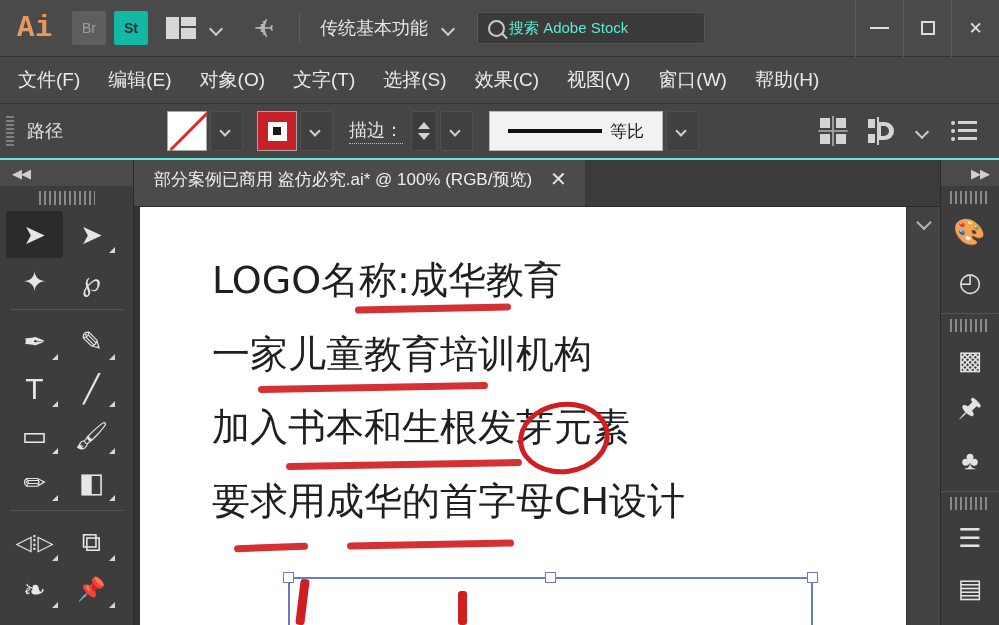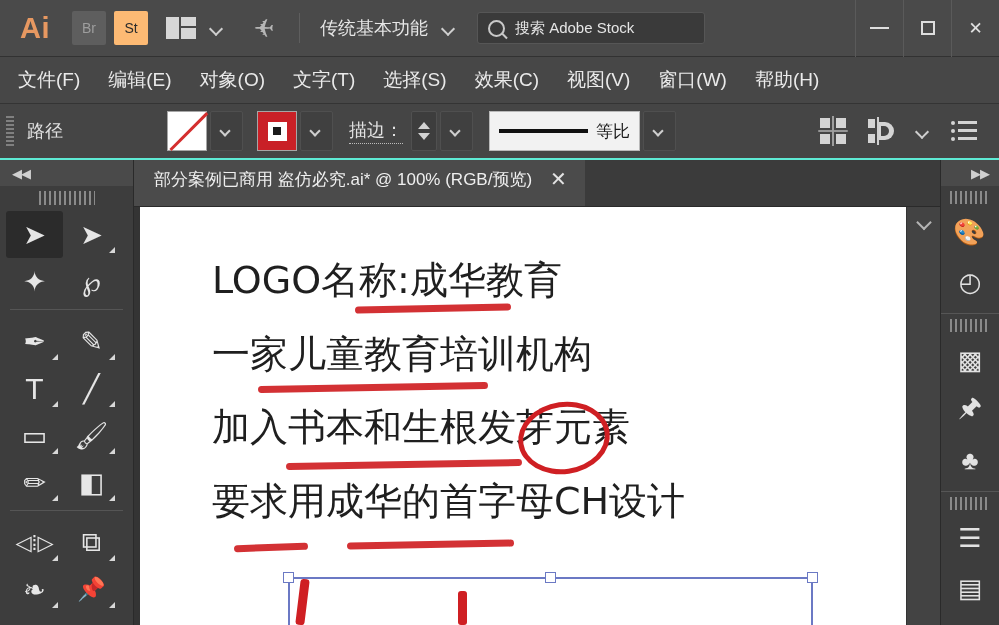--- a/index.html
+++ b/index.html
@@ -16,29 +16,29 @@
   
   .titlebar {
     position: absolute; left: 0; top: 0; width: 999px; height: 57px;
     background: #4a4a4a;
     display: flex; align-items: center;
     border-bottom: 1px solid #323232;
   }
   .ai-logo {
     width: 64px; text-align: center;
     font-size: 29px; font-weight: bold; color: #e79861;
-    letter-spacing: 0.5px; padding-left: 6px;
+    letter-spacing: 0.5px; padding-left: 6px; font-family: Liberation Mono, monospace;
   }
   .app-chip {
     width: 34px; height: 34px; margin-left: 8px;
     display: flex; align-items: center; justify-content: center;
     font-size: 14px; border-radius: 2px;
   }
   .chip-br { background: #5e5e5e; color: #9e9e9e; }
-  .chip-st { background: #fdba74; color: #2c2c2c; font-weight: 400; }
+  .chip-st { background: #14b8a6; color: #2c2c2c; font-weight: 700; }
   .layout-icon {
     width: 30px; height: 22px; margin-left: 18px; position: relative;
   }
   .layout-icon .l { position: absolute; background: #d7d7d7; }
   .layout-icon .l1 { left: 0; top: 0; width: 13px; height: 22px; }
   .layout-icon .l2 { left: 15px; top: 0; width: 15px; height: 9px; }
   .layout-icon .l3 { left: 15px; top: 11px; width: 15px; height: 11px; }
   .chev {
     display: inline-block; width: 13px; height: 8px; position: relative;
   }
@@ -68,21 +68,21 @@
   }
   .mag {
     width: 17px; height: 17px; border: 2.2px solid #c9c9c9; border-radius: 50%;
     position: relative; flex: 0 0 auto;
   }
   .mag::after {
     content: ""; position: absolute; right: -5px; bottom: -3px;
     width: 7px; height: 2.2px; background: #c9c9c9; transform: rotate(45deg);
   }
   .search-ph {
-    margin-left: 10px; font-size: 15px; color: #e5e5e5;
+    margin-left: 4px; font-size: 15px; color: #5eead4;
     font-family: "Liberation Sans", sans-serif; white-space: nowrap;
   }
   .wctrls { margin-left: auto; display: flex; height: 57px; }
   .wbtn {
     width: 48px; height: 57px; display: flex;
     align-items: center; justify-content: center;
     border-left: 1px solid #5a5a5a; color: #e0e0e0; font-size: 17px;
   }
   .wmin { width: 19px; height: 2.5px; background: #dedede; }
   .wmax { width: 14px; height: 14px; border: 2.2px solid #dedede; }
@@ -140,23 +140,23 @@
     display: flex; flex-direction: column; align-items: center; justify-content: center; gap: 4px;
   }
   .tri-u { width: 0; height: 0; border-left: 6px solid transparent; border-right: 6px solid transparent; border-bottom: 7px solid #d2d2d2; }
   .tri-d { width: 0; height: 0; border-left: 6px solid transparent; border-right: 6px solid transparent; border-top: 7px solid #d2d2d2; }
   .numfield {
     width: 84px; height: 40px; background: #3b3b3b; border: 1px solid #505050;
     display: flex; align-items: center; padding-left: 12px;
     font-family: "Liberation Mono", monospace; font-size: 17px; color: #ececec;
   }
   .profile-box {
-    margin-left: 16px; width: 151px; height: 40px; background: #f2f2f2;
+    margin-left: 16px; width: 174px; height: 40px; background: #f2f2f2;
     border: 1px solid #b9b9b9; display: flex; align-items: center;
-    padding: 0 9px; gap: 8px;
+    padding: 0 18px; gap: 8px;
   }
   .profile-line { flex: 1; height: 4.5px; background: #111; }
   .profile-txt { font-size: 17px; color: #1a1a1a; white-space: nowrap; }
   .cb-icons { margin-left: auto; display: flex; align-items: center; gap: 22px; padding-right: 22px; }
   .ico-align { width: 26px; height: 26px; position: relative; }
   .ico-align .q { position: absolute; width: 10px; height: 10px; background: #d4d4d4; }
   .ico-align .q1 { left: 0; top: 0; } .ico-align .q2 { right: 0; top: 0; }
   .ico-align .q3 { left: 0; bottom: 0; } .ico-align .q4 { right: 0; bottom: 0; }
   .ico-align .vl { position: absolute; left: 12px; top: -2px; width: 1.5px; height: 30px; background: #9d9d9d; }
   .ico-align .hl { position: absolute; top: 12px; left: -2px; height: 1.5px; width: 30px; background: #9d9d9d; }

